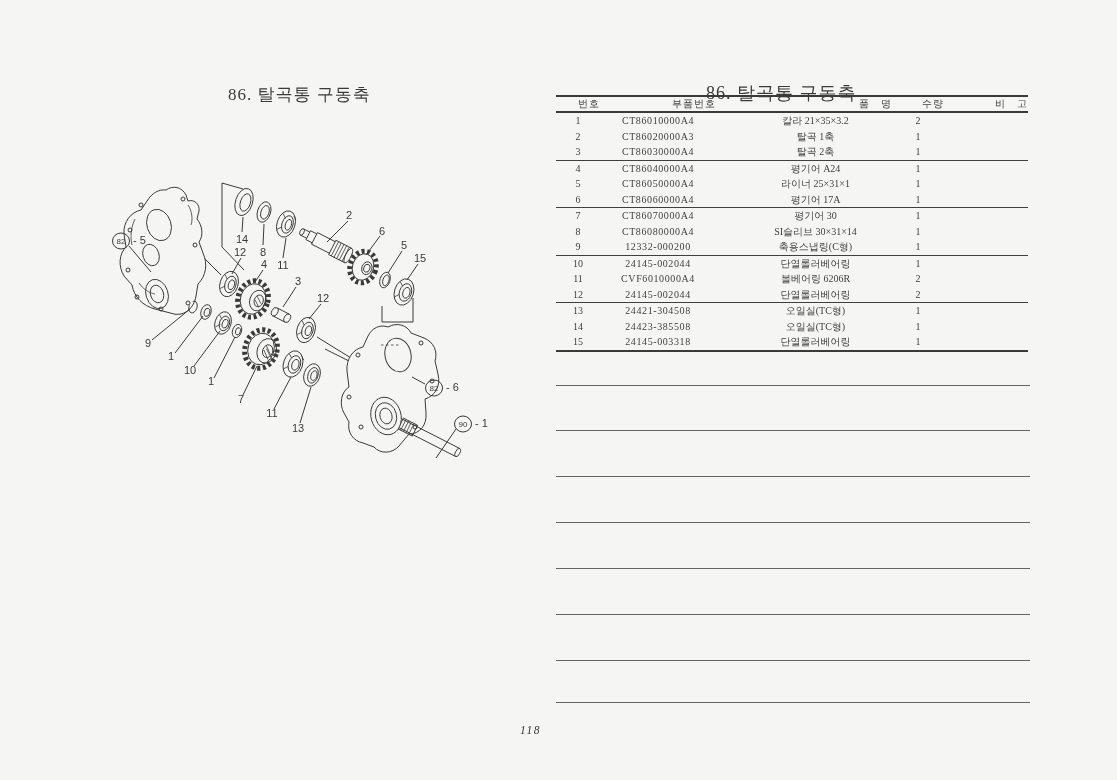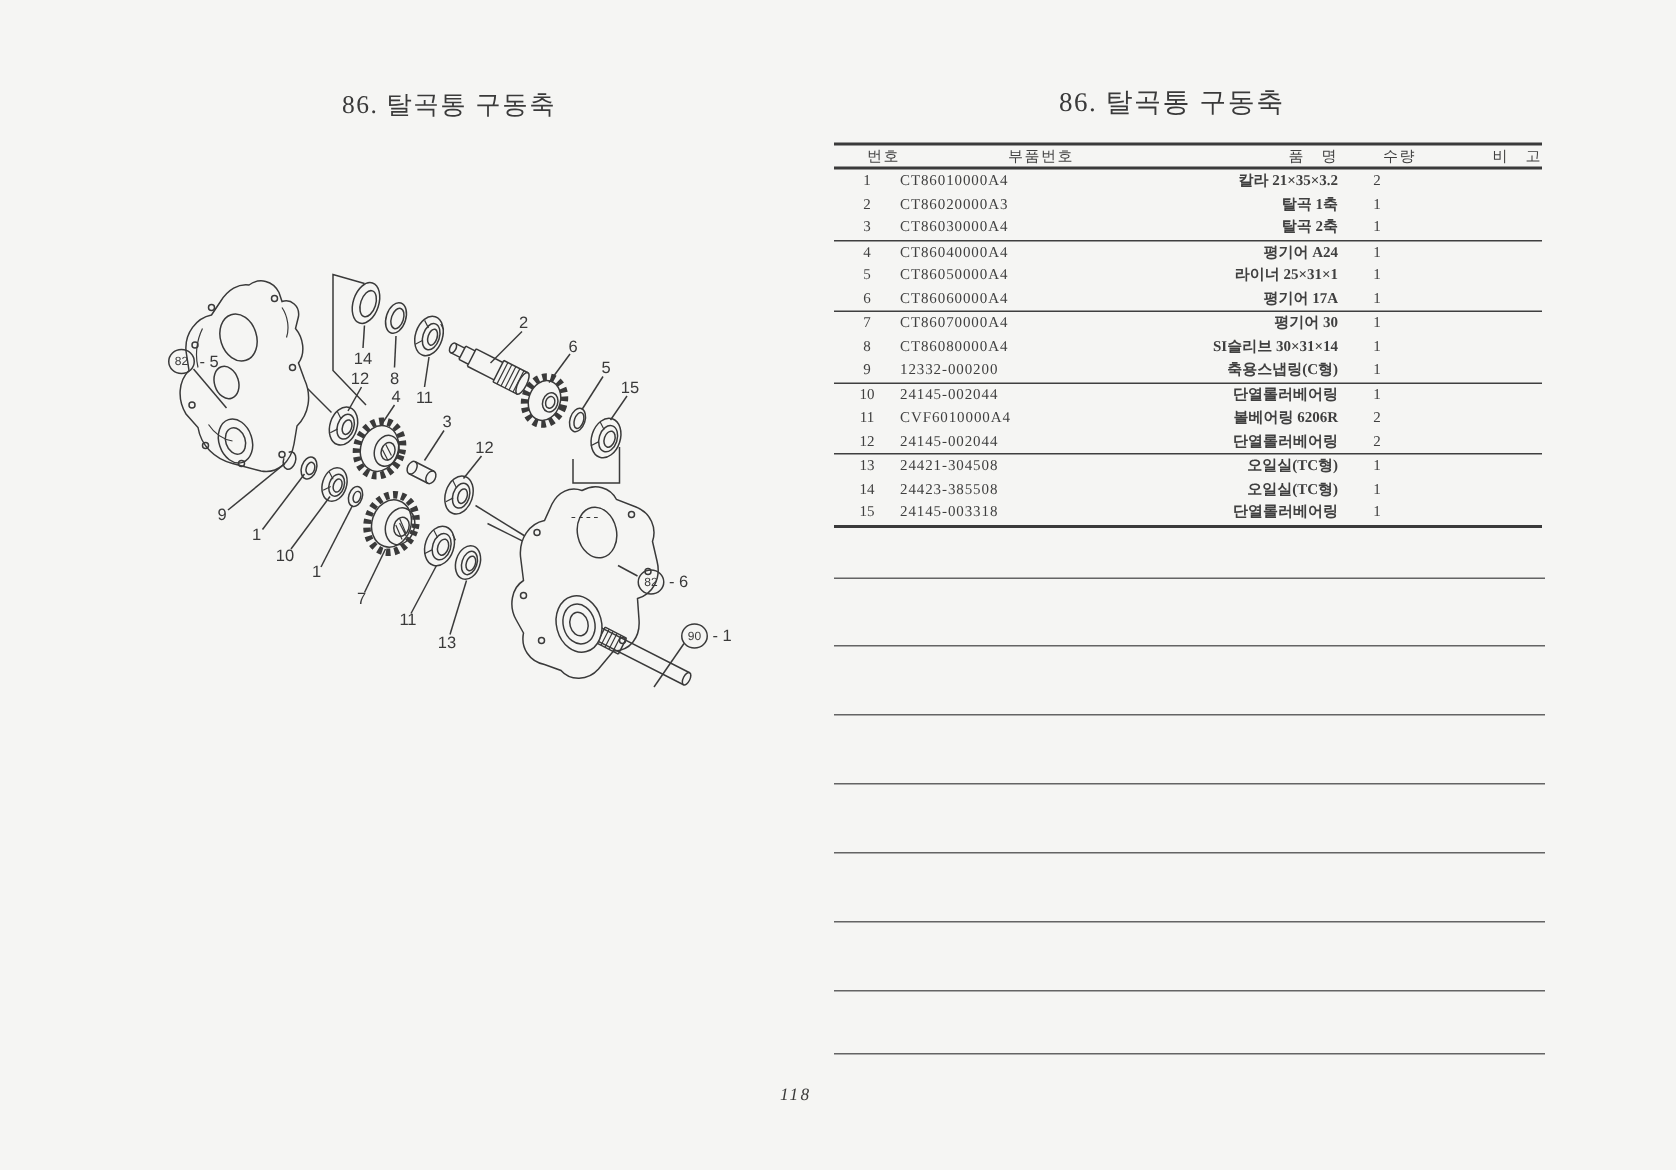--- a/index.html
+++ b/index.html
@@ -4,39 +4,39 @@
 <style>
   html,body{margin:0;padding:0;}
   body{
     width:1117px;height:780px;position:relative;overflow:hidden;
     background:#f5f5f3;
     font-family:"Liberation Serif", serif;
     color:#3b3b3b;
   }
   .title{
     position:absolute;font-size:17px;letter-spacing:1px;color:#3a3a3a;
-    white-space:nowrap;font-family:"Liberation Serif", serif;
+    white-space:nowrap;font-family:"Liberation Serif", serif;margin-top:25px;
   }
   #title-left{left:228px;top:58px;}
   #title-right{left:706px;top:56px;font-size:18px;}
   
   #parts-table{
     position:absolute;left:556px;top:95px;width:472px;
     border-collapse:collapse;table-layout:fixed;
     font-size:10px;color:#3f3f3f;
     border-top:2px solid #3a3a3a;
   }
   #parts-table th{
     font-weight:normal;height:13px;padding:0;
     border-bottom:2px solid #3a3a3a;text-align:right;letter-spacing:1px;
   }
   #parts-table td{height:15.5px;padding:0;line-height:15.5px;white-space:nowrap;}
   #parts-table .c-no{text-align:center;}
-  #parts-table .c-part_no{text-align:left;letter-spacing:0.6px;}
-  #parts-table .c-name{text-align:right;padding-left:23px;font-weight:bold;}
+  #parts-table .c-part_no{text-align:center;letter-spacing:0.6px;}
+  #parts-table .c-name{text-align:center;padding-left:23px;}
   #parts-table .c-qty{text-align:center;}
   #parts-table tr.group-end td{border-bottom:1.5px solid #3f3f3f;}
   #parts-table tr:last-child td{border-bottom:2px solid #3a3a3a;}
   
   .note-line{
     position:absolute;left:556px;width:474px;height:1px;
     background:#4a4a4a;opacity:.85;
   }
   
   #page-number{

